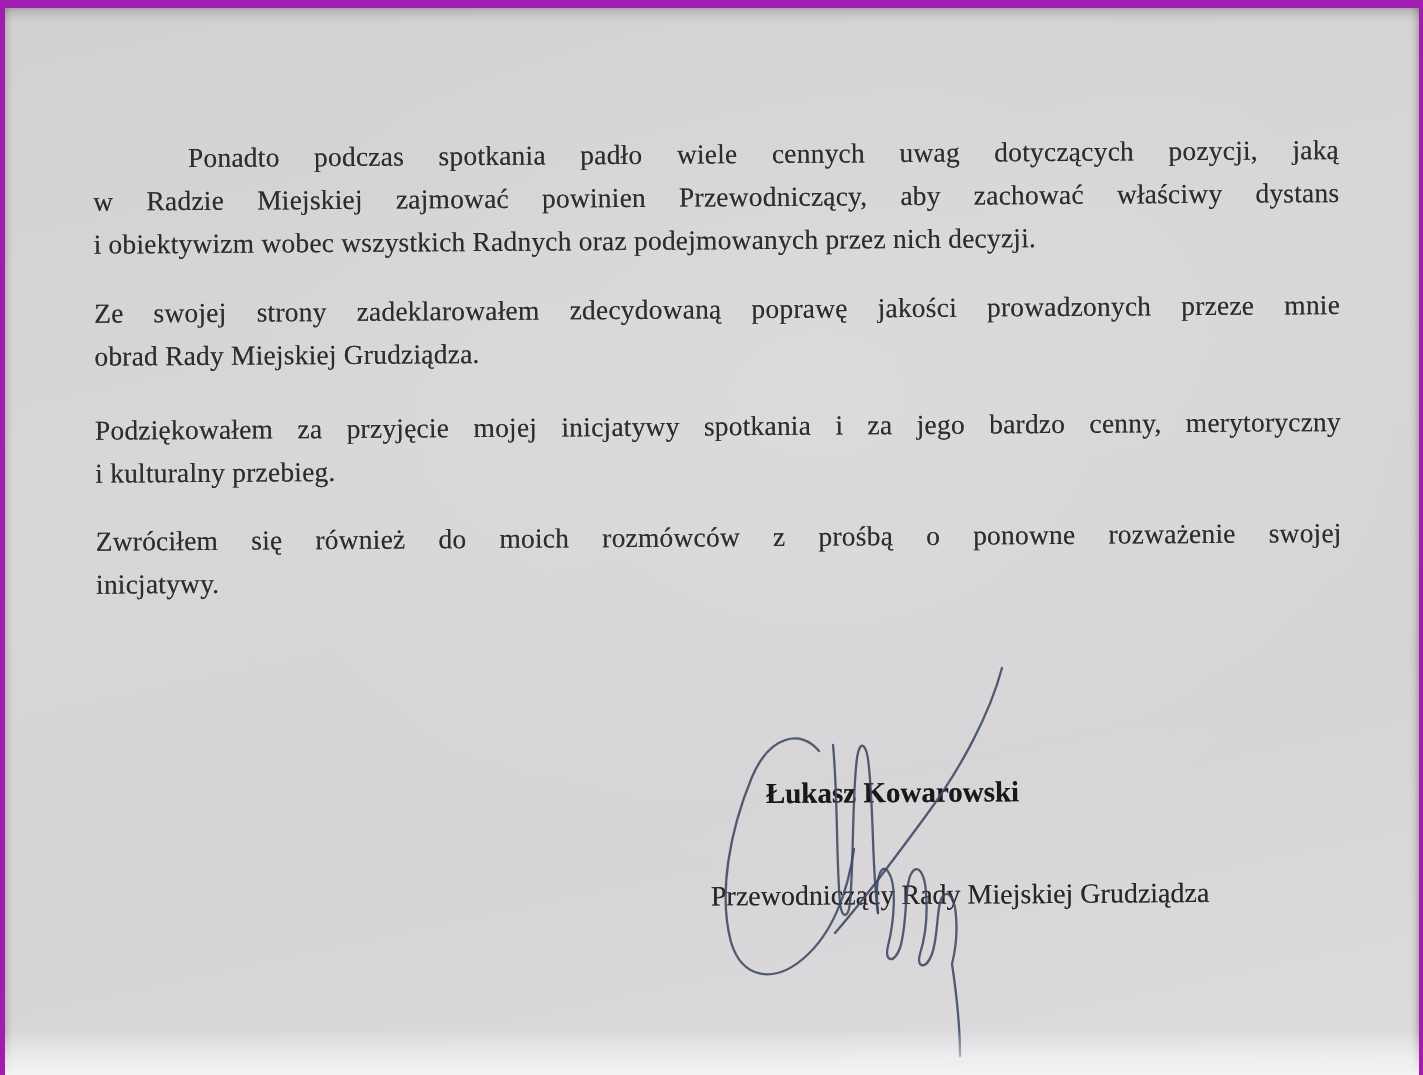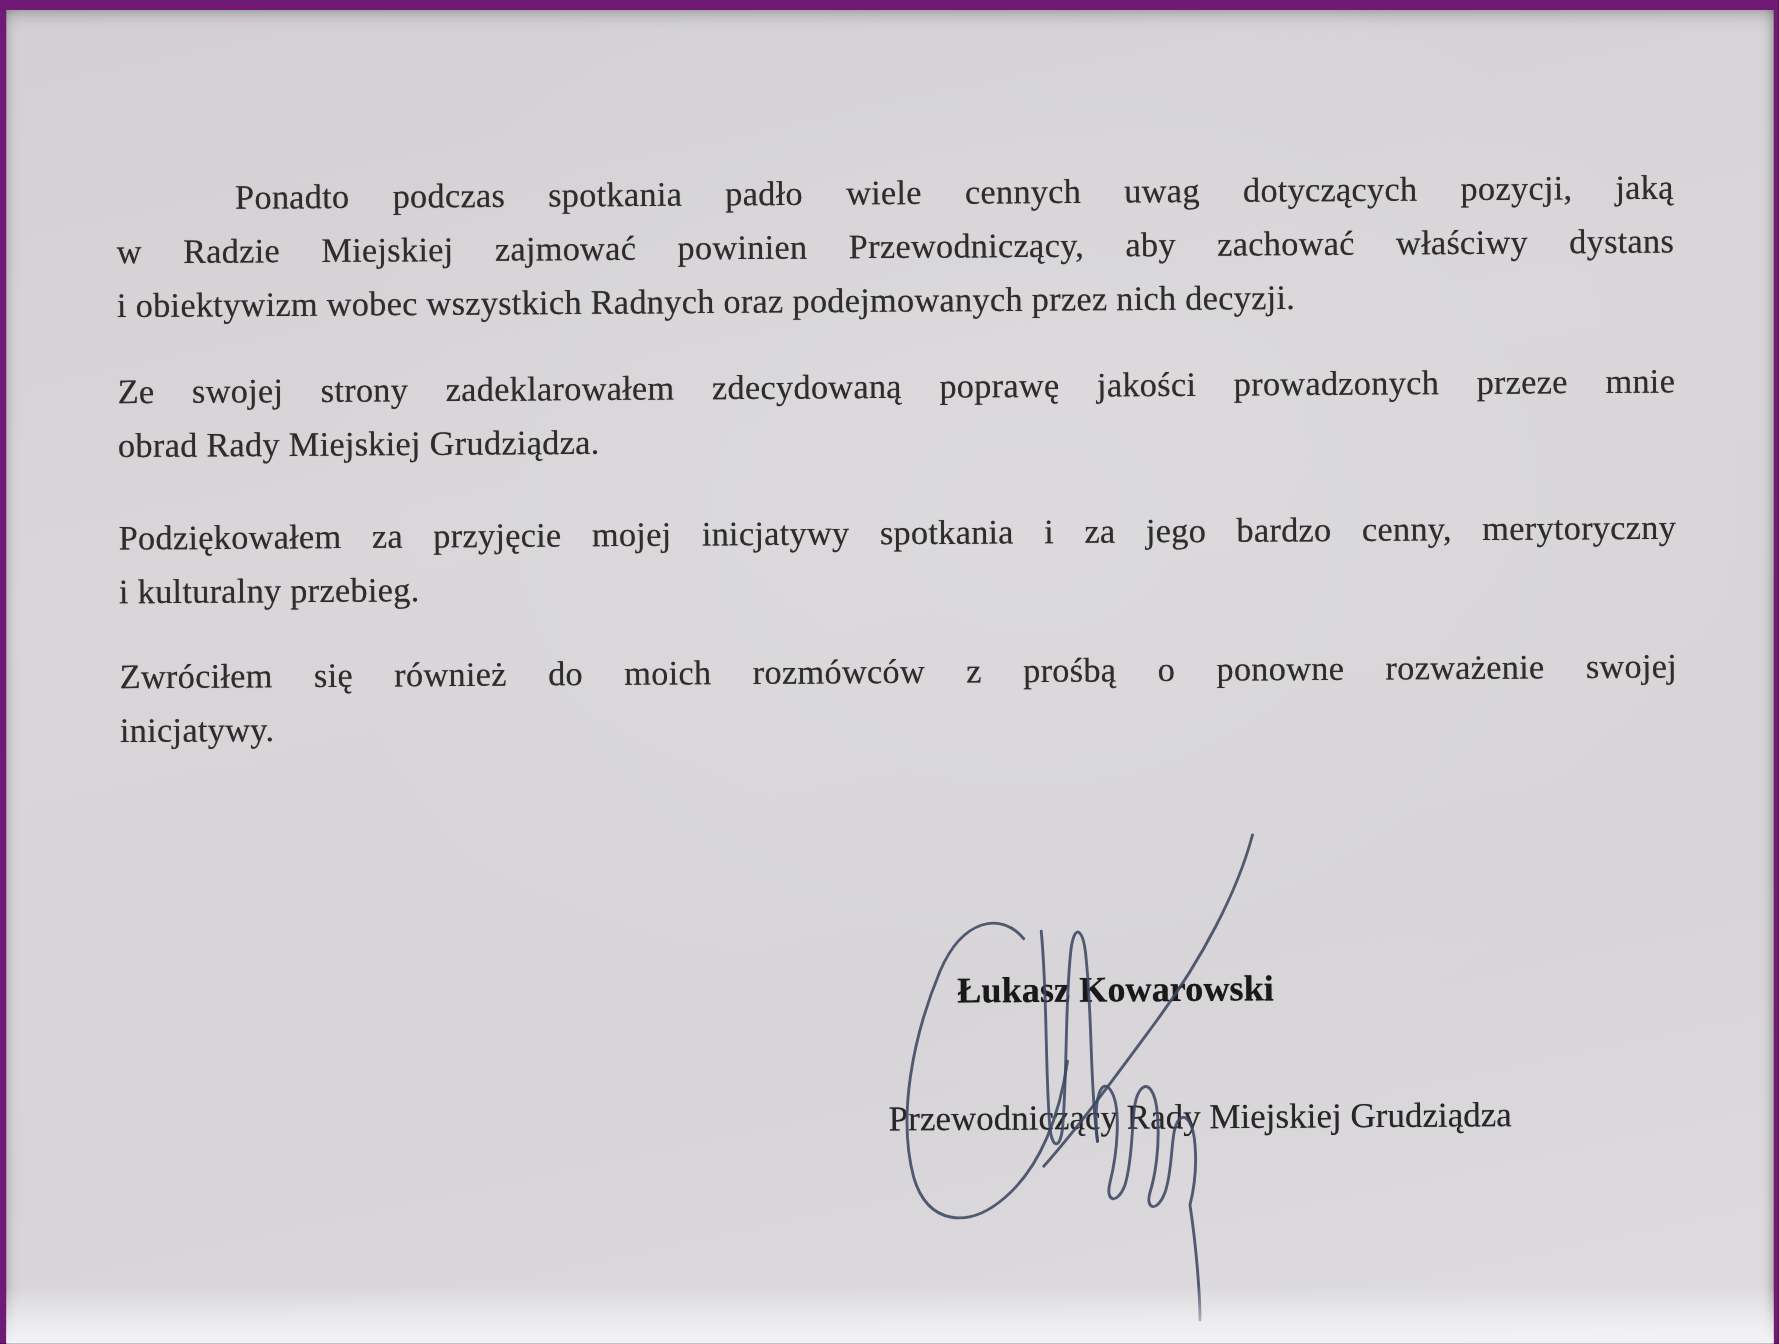--- a/index.html
+++ b/index.html
@@ -8,21 +8,21 @@
     width: 1423px;
     height: 1075px;
     overflow: hidden;
     background: #141414;
     font-family: "Liberation Serif", serif;
   }
   .photo {
     position: relative;
     width: 1423px;
     height: 1075px;
-    background: #701a75;
+    background: #a21caf;
   }
   
   .paper {
     position: absolute;
     top: 8px;
     left: 5px;
     right: 4px;
     bottom: 0;
     background:
       radial-gradient(ellipse at 58% 38%, rgba(255,255,255,0.10) 0%, rgba(255,255,255,0) 55%),

